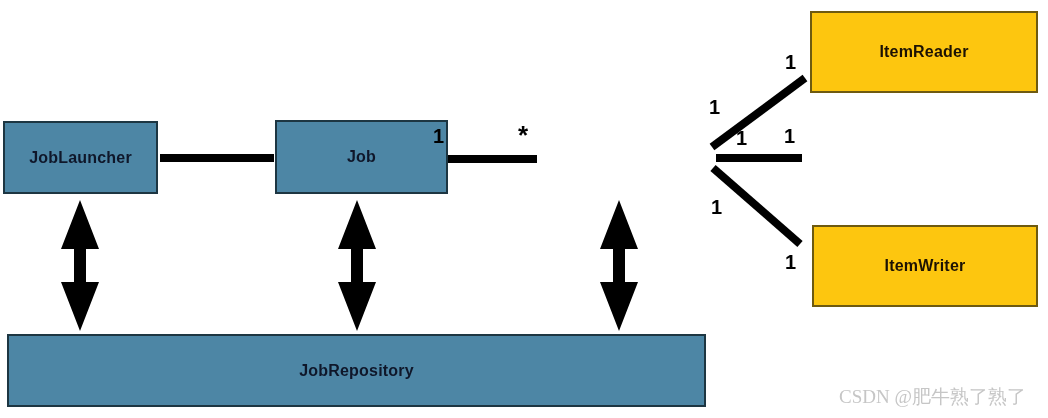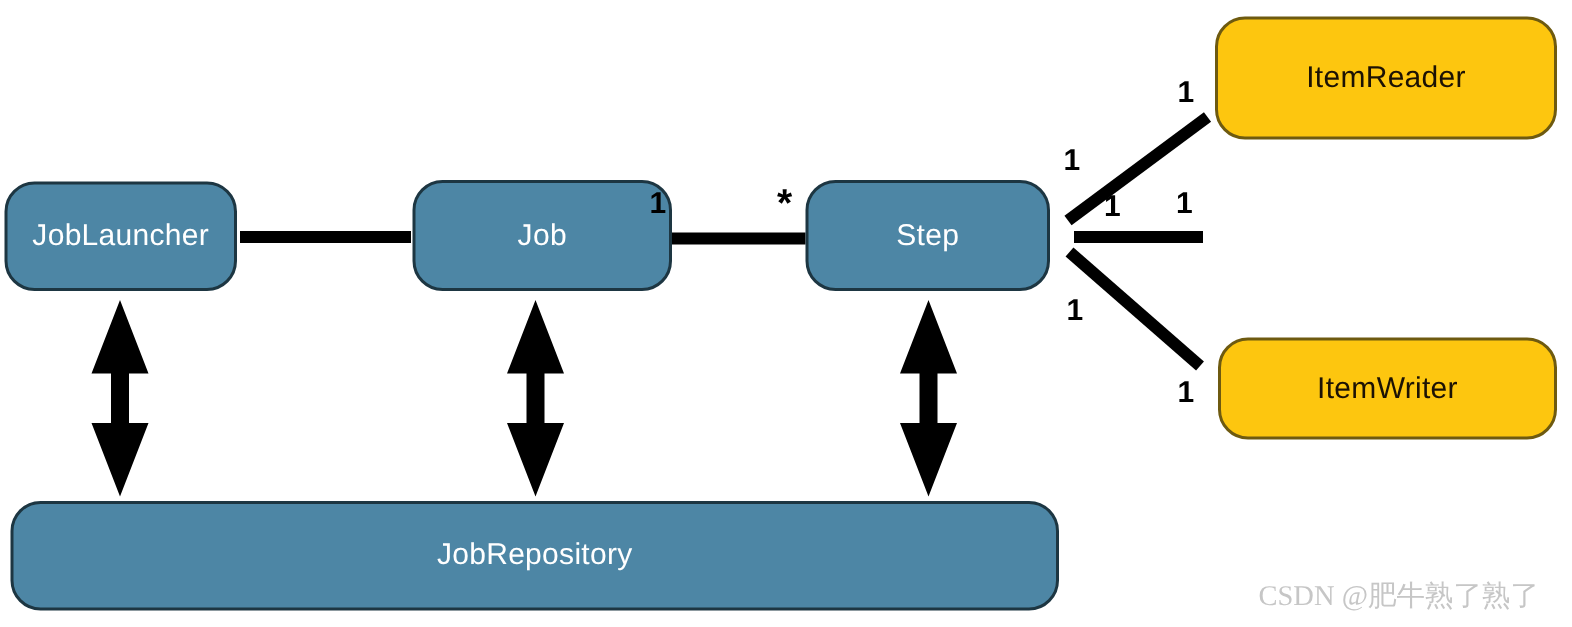--- a/index.html
+++ b/index.html
@@ -18,30 +18,29 @@
     position: absolute;
     left: 0; top: 0;
     width: 1048px;
     height: 418px;
   }
   .node {
     position: absolute;
     display: flex;
     align-items: center;
     justify-content: center;
-    font-weight: normal;
-    font-size: 20px;
+    font-weight: bold;
+    font-size: 16px;
     box-sizing: border-box;
     letter-spacing: 0.2px;
-    border-radius: 20px;
   }
   .node.blue {
     background: var(--box_blue);
     border: 2px solid var(--box_blue_border);
-    color: #ffffff;
+    color: #0f172a;
   }
   .node.yellow {
     background: var(--box_yellow);
     border: 2px solid var(--box_yellow_border);
     color: #1c1204;
   }
   .mult {
     position: absolute;
     font-weight: bold;
     font-size: 20px;
@@ -78,26 +77,25 @@
     <line x1="713" y1="168" x2="800" y2="244"></line>
     <use href="#dblarrow" x="80"></use>
     <use href="#dblarrow" x="357"></use>
     <use href="#dblarrow" x="619"></use>
   </svg>
 
   <div class="node blue" style="left:3px; top:121px; width:155px; height:73px;">JobLauncher</div>
 
   <div class="node blue" style="left:275px; top:120px; width:173px; height:74px;">Job</div>
 
-  <div class="node blue" style="left:537px; top:120px; width:163px; height:74px;">Step</div>
 
   <div class="node yellow" style="left:810px; top:11px; width:228px; height:82px;">ItemReader</div>
 
 
-  <div class="node yellow" style="left:812px; top:225px; width:226px; height:68px;">ItemWriter</div>
+  <div class="node yellow" style="left:812px; top:225px; width:226px; height:82px;">ItemWriter</div>
 
   <div class="node blue" style="left:7px; top:334px; width:699px; height:73px;text-align:right;">JobRepository</div>
 
   <span class="mult" style="left:433px; top:126px;">1</span>
 
   <span class="mult star" style="left:518px; top:122px;">*</span>
 
   <span class="mult" style="left:709px; top:97px;">1</span>
 
   <span class="mult" style="left:785px; top:52px;">1</span>

